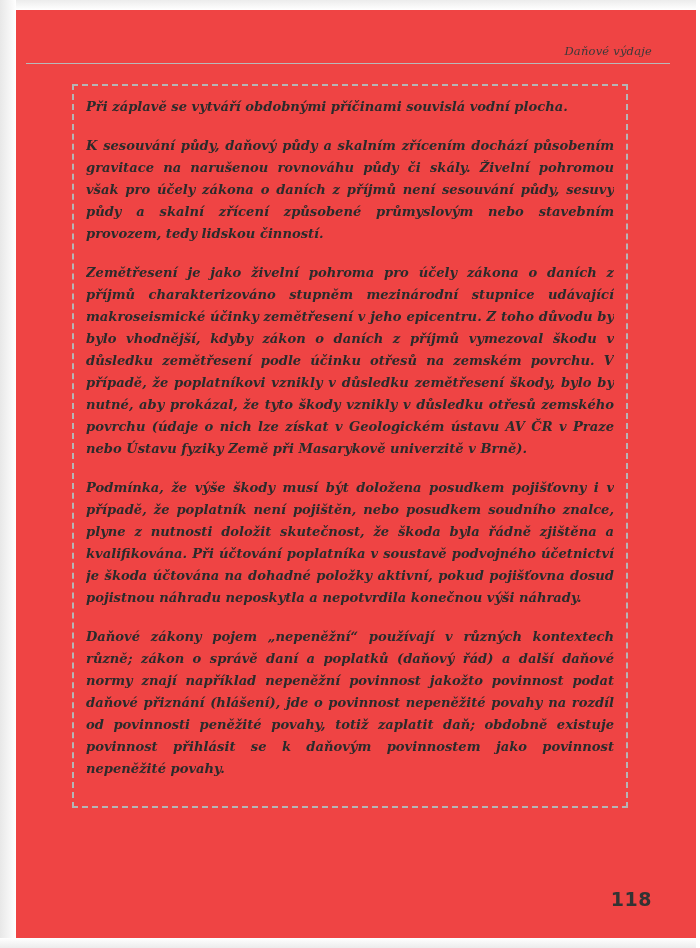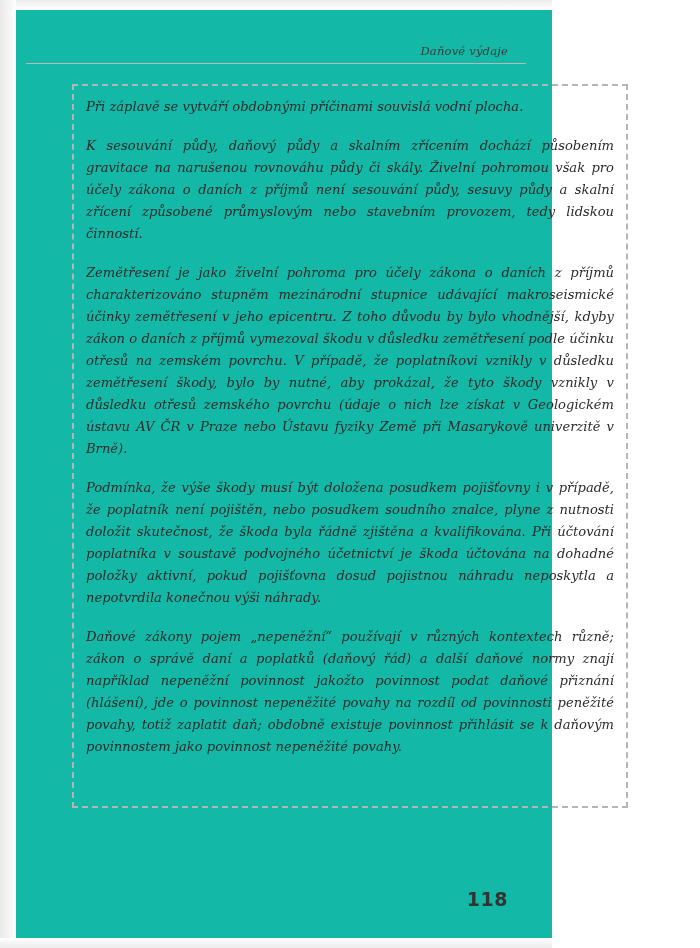--- a/index.html
+++ b/index.html
@@ -9,23 +9,23 @@
   body {
     width: 700px;
     height: 948px;
     background: #ffffff;
     font-family: "DejaVu Sans", sans-serif;
     position: relative;
     overflow: hidden;
   }
   .page {
     position: relative;
-    width: 552px;
+    width: 696px;
     height: 948px;
-    background: #14b8a6;
+    background: #ef4444;
     box-sizing: border-box;
   }
   
   .header {
     position: absolute;
     top: 0;
     left: 0;
     right: 0;
     height: 60px;
   }
@@ -57,20 +57,21 @@
     border: 2px dashed #b5b5b5;
     box-sizing: border-box;
   }
   .content-inner {
     position: absolute;
     left: 86px;
     top: 96px;
     width: 528px;
     height: 700px;
     overflow: hidden;
+    font-weight: bold;
   }
   p.para {
     margin: 0 0 17px 0;
     font-family: "DejaVu Serif", serif;
     font-style: italic;
     font-size: 13.1px;
     line-height: 1.68;
     color: #2b2b2b;
     text-align: justify;
     text-justify: inter-word;

